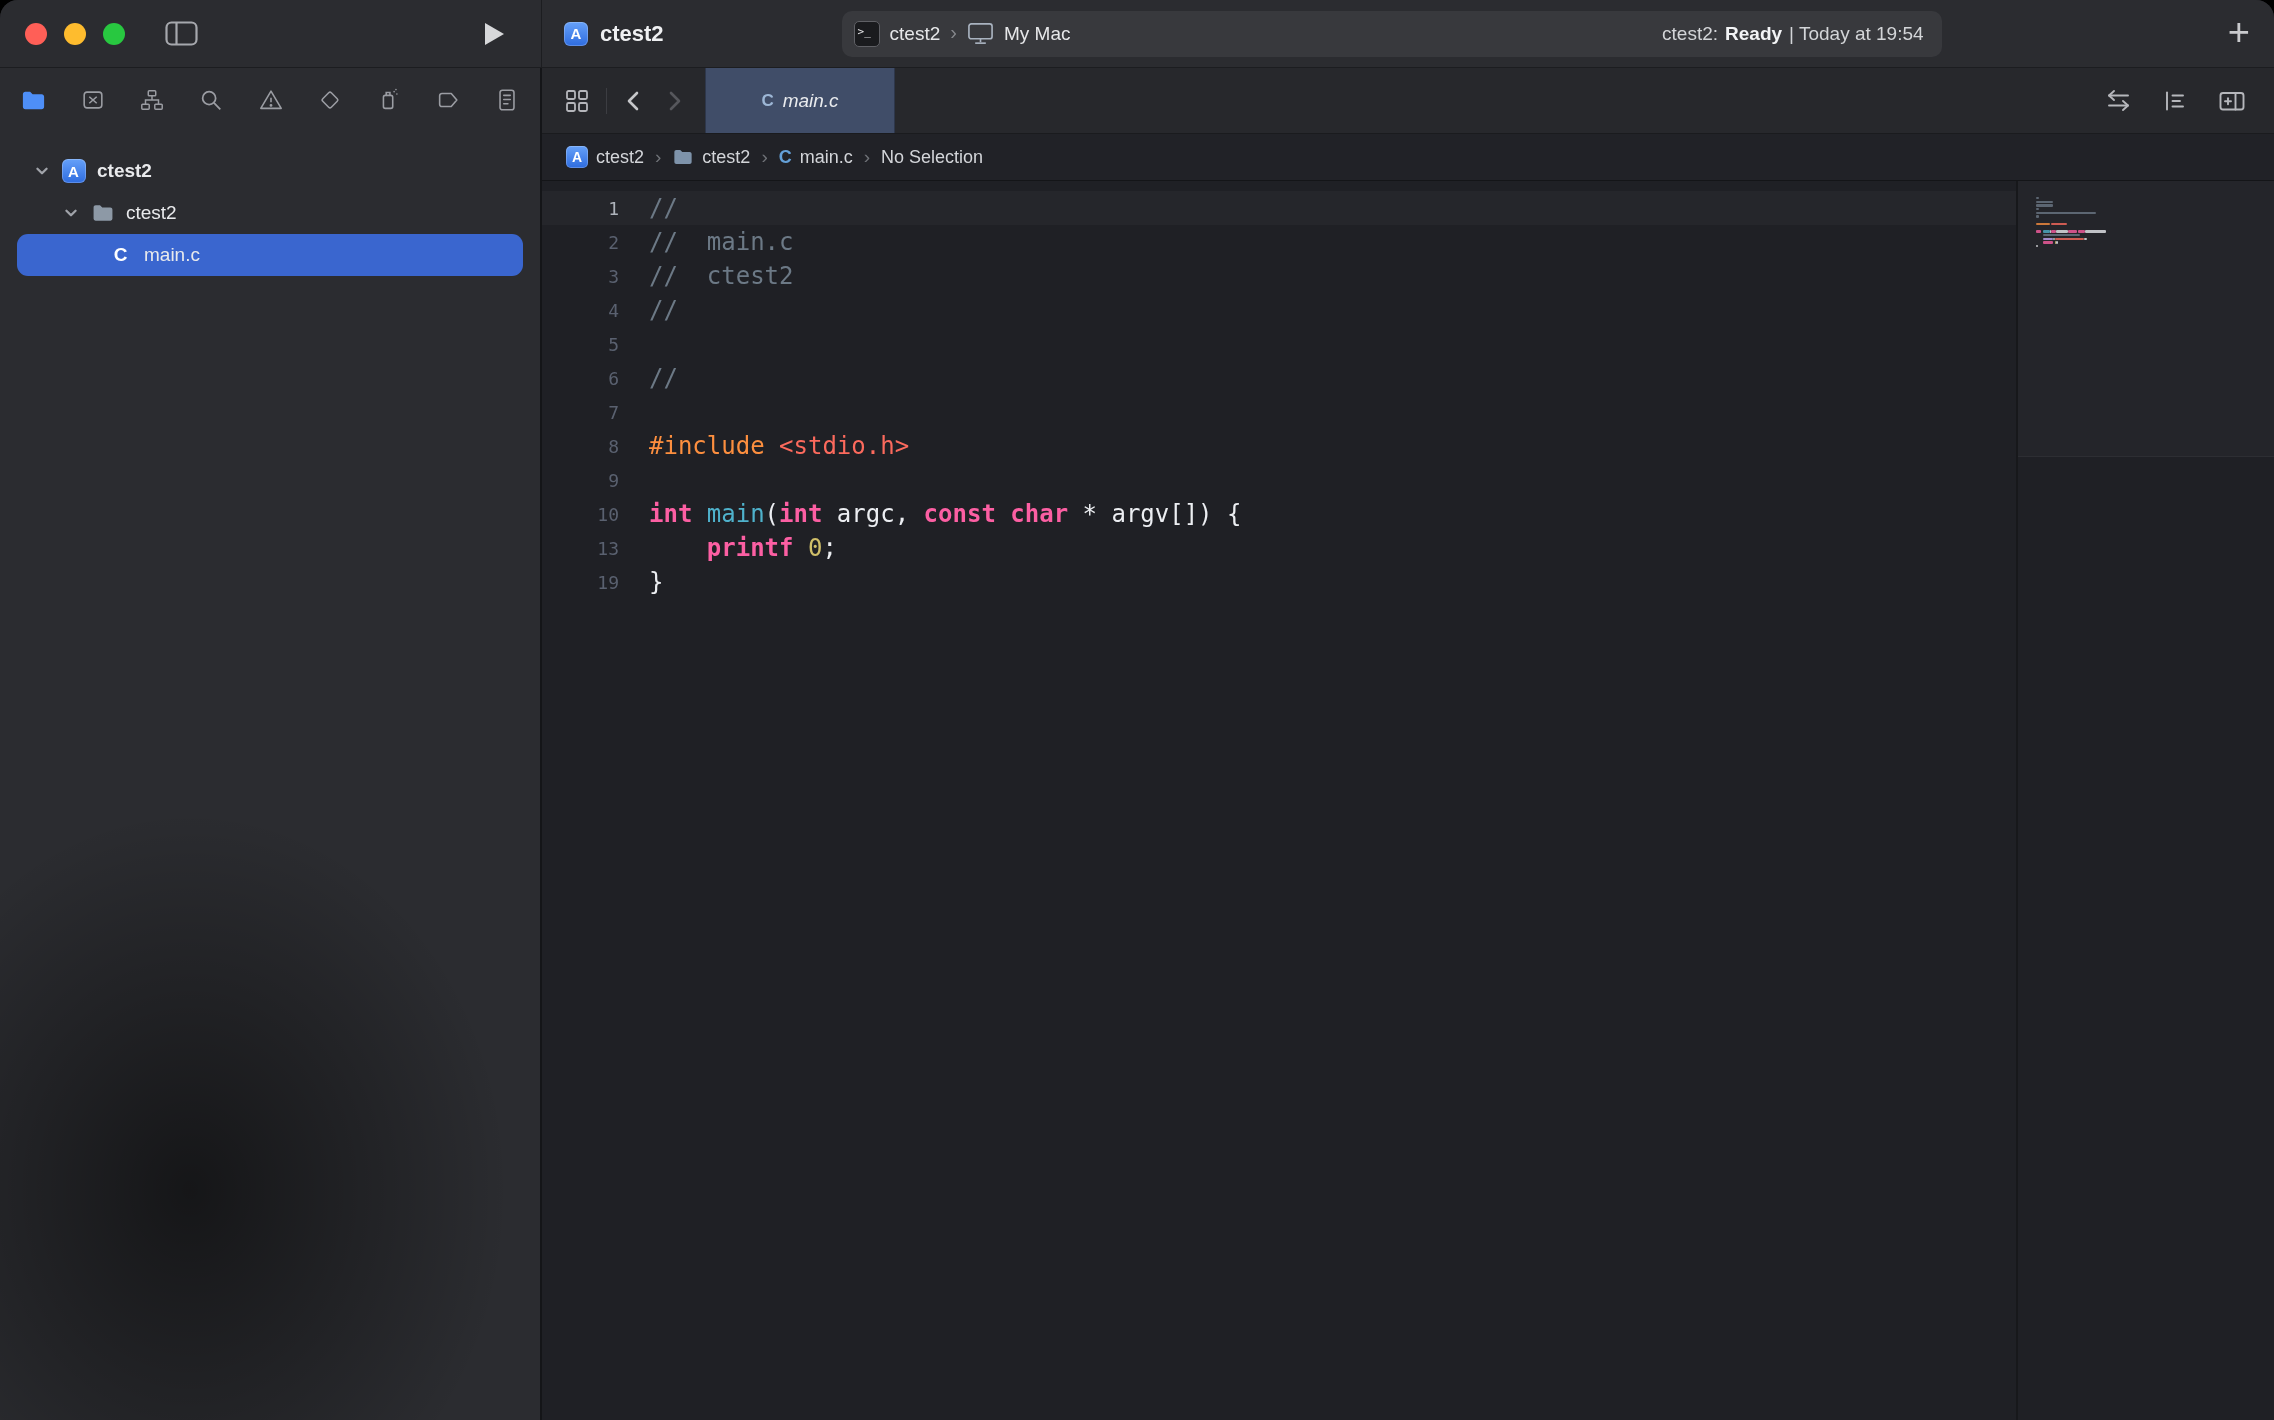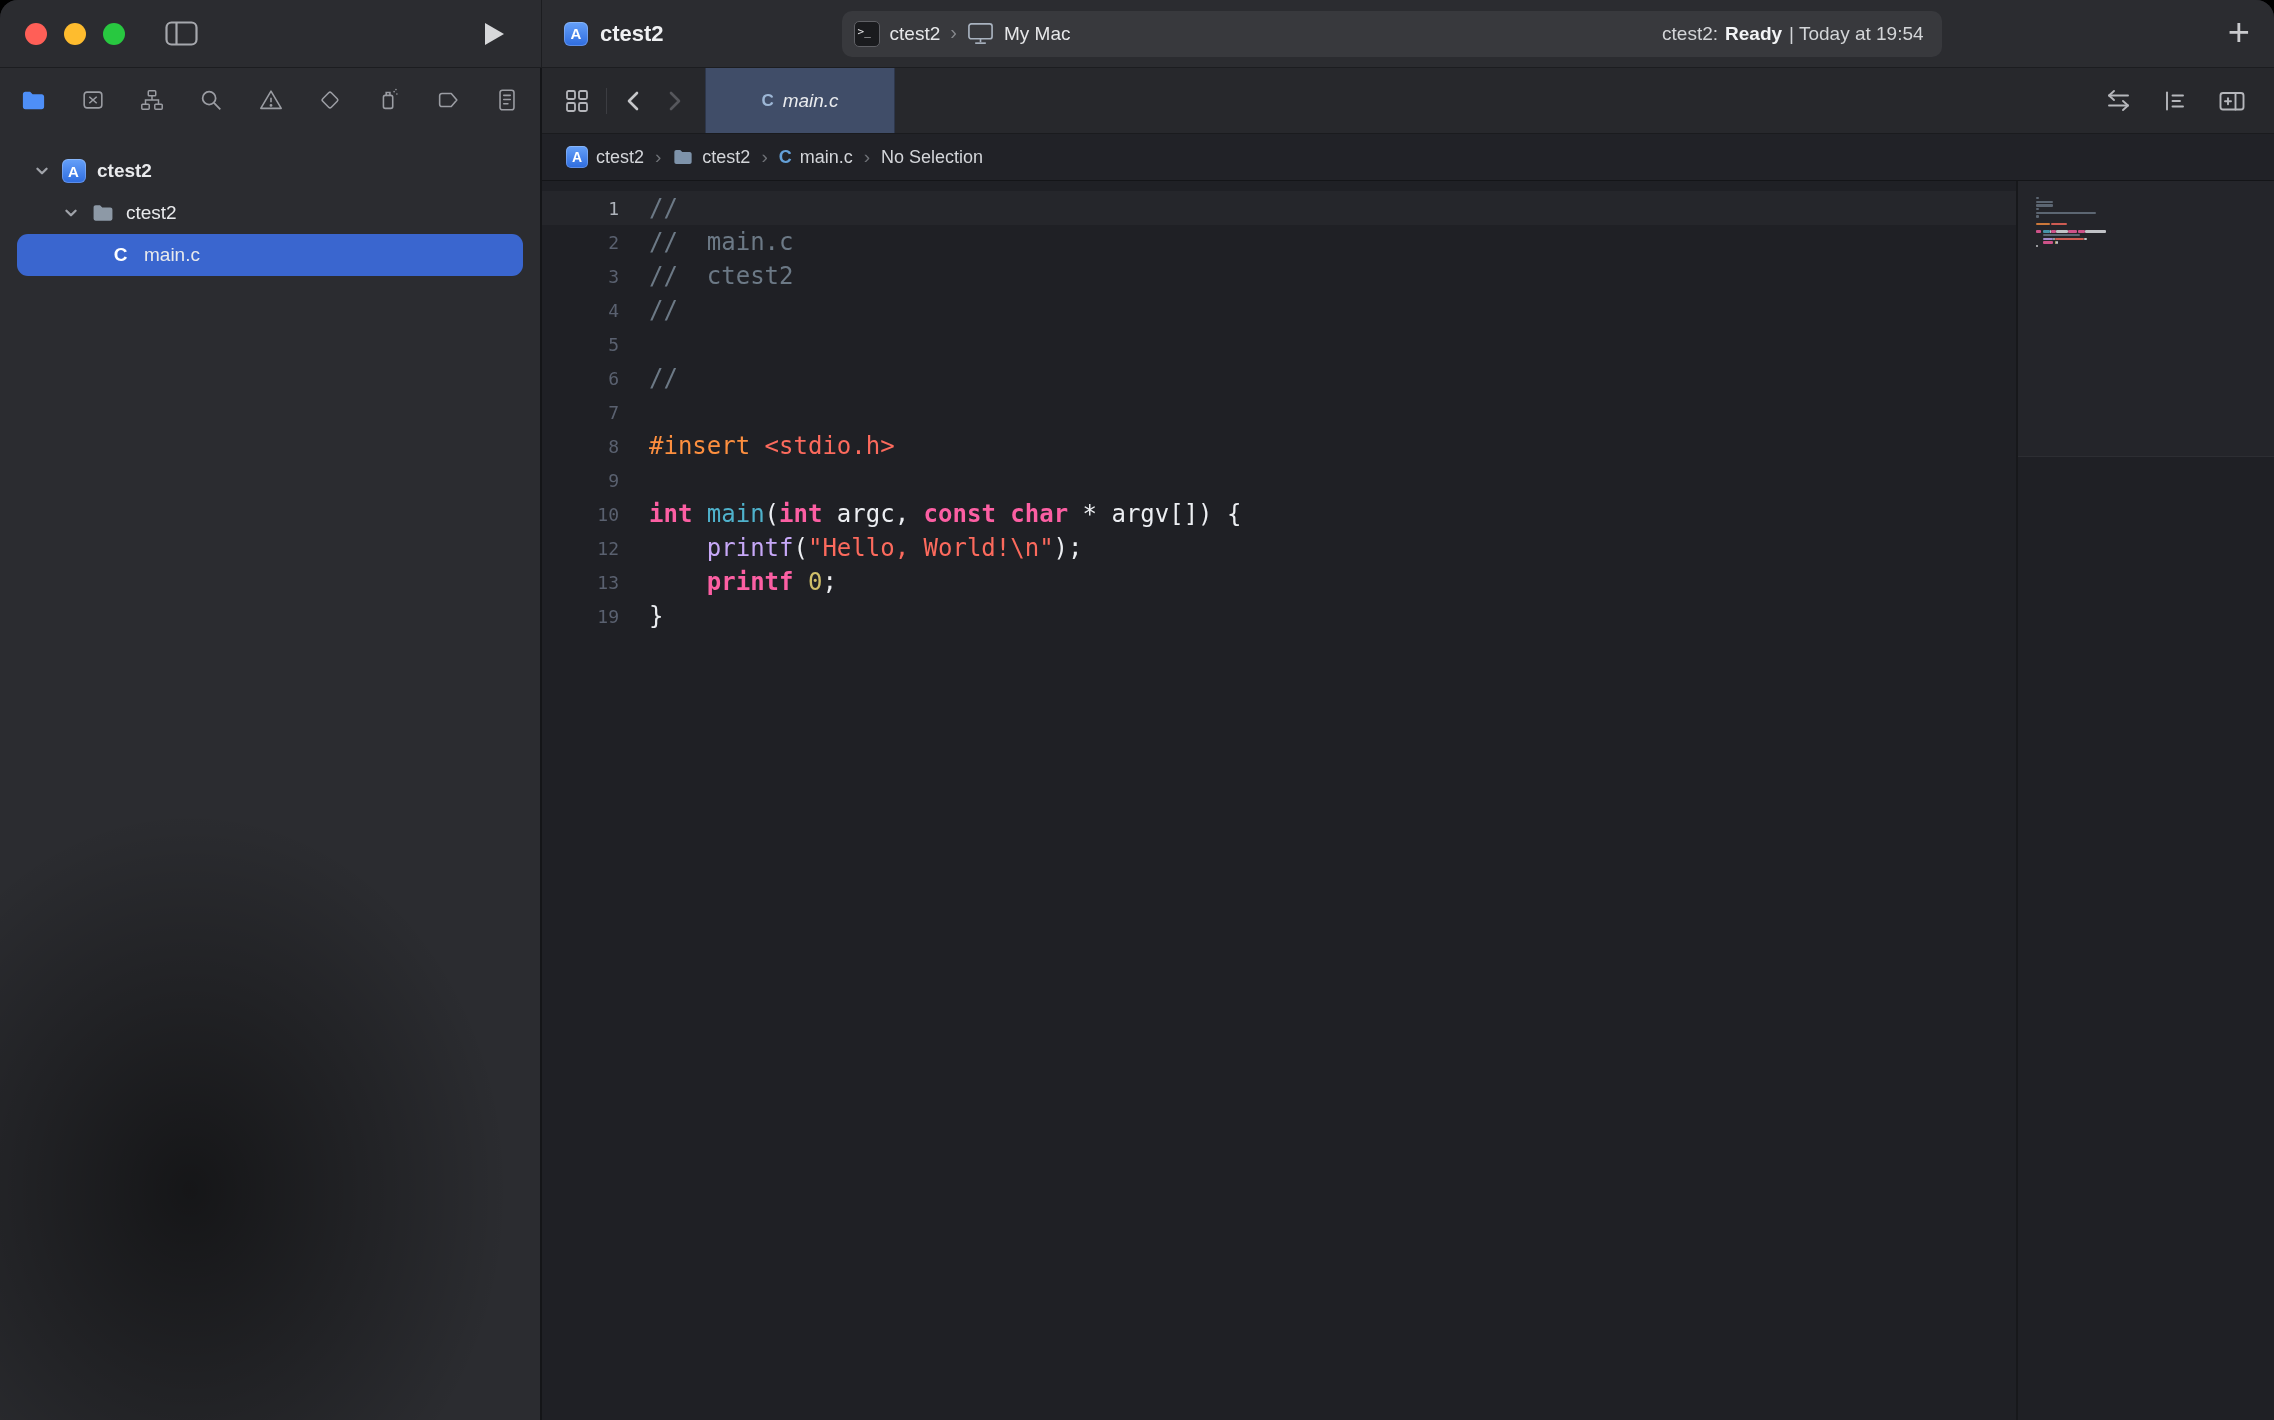--- a/index.html
+++ b/index.html
@@ -361,33 +361,29 @@
             <div class="line">
               <span class="num">6</span>
               <span class="code"><span class="tok-comment">//</span></span>
             </div>
             <div class="line">
               <span class="num">7</span>
               <span class="code"></span>
             </div>
             <div class="line">
               <span class="num">8</span>
-              <span class="code"><span class="tok-preprocessor">#insert</span><span class="tok-plain"> </span><span class="tok-string">&lt;stdio.h&gt;</span></span>
+              <span class="code"><span class="tok-preprocessor">#include</span><span class="tok-plain"> </span><span class="tok-string">&lt;stdio.h&gt;</span></span>
             </div>
             <div class="line">
               <span class="num">9</span>
               <span class="code"></span>
             </div>
             <div class="line">
               <span class="num">10</span>
               <span class="code"><span class="tok-keyword">int</span><span class="tok-plain"> </span><span class="tok-function">main</span><span class="tok-plain">(</span><span class="tok-keyword">int</span><span class="tok-plain"> argc, </span><span class="tok-keyword">const</span><span class="tok-plain"> </span><span class="tok-keyword">char</span><span class="tok-plain"> * argv[]) {</span></span>
-            </div>
-            <div class="line">
-              <span class="num">12</span>
-              <span class="code"><span class="tok-plain">    </span><span class="tok-call">printf</span><span class="tok-plain">(</span><span class="tok-string">"Hello, World!\n"</span><span class="tok-plain">);</span></span>
             </div>
             <div class="line">
               <span class="num">13</span>
               <span class="code"><span class="tok-plain">    </span><span class="tok-keyword">printf</span><span class="tok-plain"> </span><span class="tok-number">0</span><span class="tok-plain">;</span></span>
             </div>
             <div class="line">
               <span class="num">19</span>
               <span class="code"><span class="tok-plain">}</span></span>
             </div>
           </div>

